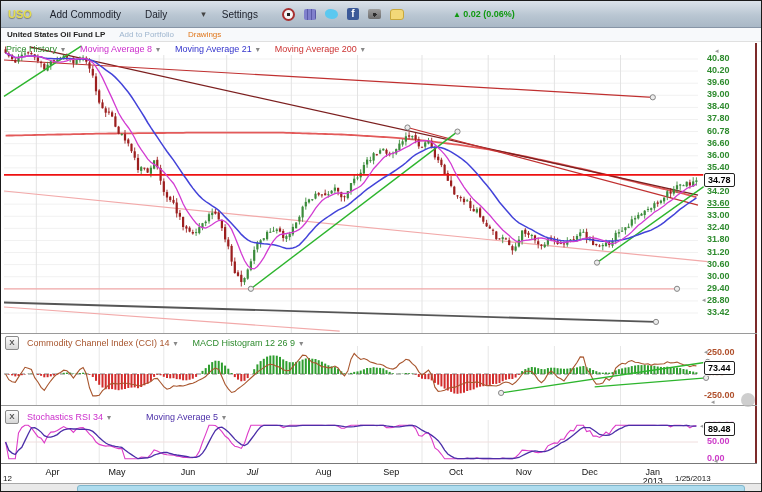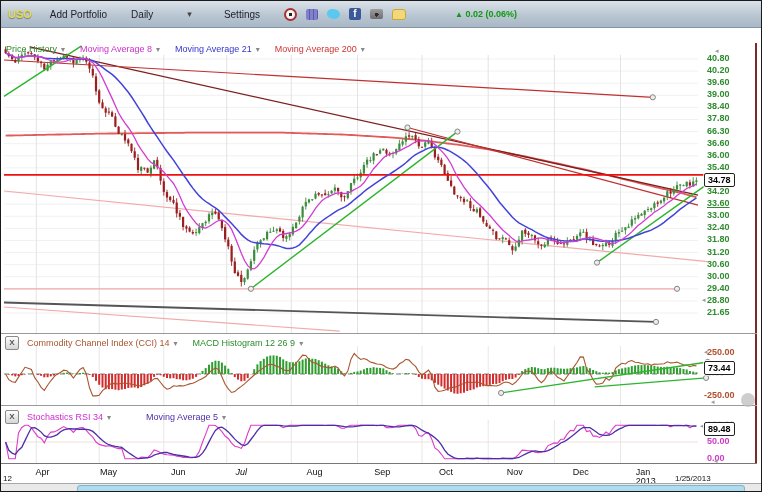--- a/index.html
+++ b/index.html
@@ -3,21 +3,21 @@
 <meta charset="utf-8">
 <style>
   html,body{margin:0;padding:0;background:#fff;font-family:"Liberation Sans",sans-serif;}
   #app{position:relative;width:762px;height:492px;border:1px solid #1a1a1a;box-sizing:border-box;background:#fff;overflow:hidden;}
   
   .toolbar{position:absolute;left:0;top:0;width:100%;height:27px;box-sizing:border-box;
     background:linear-gradient(#dbe2ea,#b9c6d2 55%,#a9b8c6);border-bottom:1px solid #8795a6;
     display:flex;align-items:center;padding:12px 7px;font-size:10px;color:#20242e;}
   .sym{font-weight:bold;color:#e3dc4e;margin-right:18px;font-size:11px;text-shadow:0 1px 1px #777;}
   .tbtn{margin-right:24px;cursor:default;}
-  .period{margin-right:32px;display:flex;align-items:center;}
+  .period{margin-right:16px;display:flex;align-items:center;}
   .period .caret{margin-left:34px;color:#444;font-size:9px;}
   .ticon{display:inline-block;width:13px;height:12px;margin-right:9px;vertical-align:middle;}
   .icon-clock{border-radius:50%;border:2px solid #a83030;width:9px;height:9px;
     background:radial-gradient(circle at 50% 50%, #222 0 1.5px, #f6f6f6 1.5px 100%);}
   .icon-library{border-radius:2px;width:12px;height:11px;
     background:repeating-linear-gradient(90deg,#8080cc 0 3px,#5a5aa8 3px 4px);}
   .icon-twitter{background:#5bc8f0;width:13px;height:10px;border-radius:45% 60% 50% 55%;}
   .icon-facebook{background:#3b5998;width:12px;height:12px;border-radius:2px;color:#fff;
     font-size:10px;font-weight:bold;text-align:center;line-height:12px;}
   .icon-camera{border-radius:2px;width:13px;height:10px;
@@ -45,57 +45,62 @@
   
   .sep{position:absolute;left:0;width:756px;height:1px;background:#9a9a9a;z-index:5;}
   #redline{position:absolute;left:754px;top:42px;width:2px;height:421px;background:#7c2a2a;z-index:4;}
   
   .axis-label{position:absolute;font-size:9px;font-weight:bold;z-index:3;}
   .badge{position:absolute;left:703px;background:#fff;border:1px solid #222;border-radius:2px;
     font-size:9px;font-weight:bold;color:#000;padding:0 3px;height:12px;line-height:12px;z-index:7;
     box-shadow:0 0 0 1px rgba(255,255,255,.8);}
   .marker{position:absolute;font-size:7px;color:#999;z-index:3;}
   
-  .month{position:absolute;width:34px;text-align:left;font-size:9px;color:#111;top:466px;z-index:3;}
+  .month{position:absolute;width:34px;text-align:center;font-size:9px;color:#111;top:466px;z-index:3;}
   .month2{top:475px;}
   .xsmall{position:absolute;font-size:8px;color:#111;z-index:3;}
   #left-year{left:2px;top:473px;}
   #last-date{left:674px;top:473px;}
   
   .scroll-strip{position:absolute;left:0;top:482px;width:760px;height:9px;background:#e9e9e9;border-top:1px solid #a8a8a8;z-index:6;}
   .scroll-thumb{position:absolute;left:76px;top:1px;width:666px;height:6px;background:#aedcee;
     border:1px solid #7fb6cc;border-radius:3px;}
   #pane-grip{position:absolute;left:740px;top:392px;width:14px;height:14px;border-radius:50%;
     background:#bdbdbd;opacity:.75;z-index:8;}
 </style>
 </head>
 <body>
 
 <div id="app">
 
   <div class="toolbar">
     <span class="sym">USO</span>
-    <span class="tbtn">Add Portfolio</span>
+    <span class="tbtn">Add Commodity</span>
     <span class="period">
       <span>Daily</span>
       <span class="caret">▾</span>
     </span>
     <span class="tbtn">Settings</span>
     <span class="ticon icon-clock"></span>
     <span class="ticon icon-library"></span>
     <span class="ticon icon-twitter"></span>
     <span class="ticon icon-facebook">f</span>
     <span class="ticon icon-camera"></span>
     <span class="ticon icon-chat"></span>
     <span class="quote" style="color: rgb(17, 153, 17); margin-left: 40px;">
       <span class="qarrow">▲</span>
       <span>0.02 (0.06%)</span>
     </span>
   </div>
 
+  <div class="subheader">
+    <span class="sh-name">United States Oil Fund LP</span>
+    <span class="sh-add">Add to Portfolio</span>
+    <span class="sh-draw">Drawings</span>
+  </div>
 
   <svg id="svg-price" width="762" height="291" style="top:42px;">
       <line x1="3" y1="16" x2="697" y2="16" stroke="#f1f1f1" stroke-width="1"></line>
       <line x1="3" y1="28.095999999999883" x2="697" y2="28.095999999999883" stroke="#f1f1f1" stroke-width="1"></line>
       <line x1="3" y1="40.191999999999915" x2="697" y2="40.191999999999915" stroke="#f1f1f1" stroke-width="1"></line>
       <line x1="3" y1="52.28799999999994" x2="697" y2="52.28799999999994" stroke="#f1f1f1" stroke-width="1"></line>
       <line x1="3" y1="64.38399999999997" x2="697" y2="64.38399999999997" stroke="#f1f1f1" stroke-width="1"></line>
       <line x1="3" y1="76.48" x2="697" y2="76.48" stroke="#f1f1f1" stroke-width="1"></line>
       <line x1="3" y1="88.57599999999988" x2="697" y2="88.57599999999988" stroke="#f1f1f1" stroke-width="1"></line>
       <line x1="3" y1="100.67199999999991" x2="697" y2="100.67199999999991" stroke="#f1f1f1" stroke-width="1"></line>
@@ -883,35 +888,35 @@
     <div class="scroll-thumb"></div>
   </div>
 
   <div id="pane-grip"></div>
 <div class="axis-label" style="left: 706px; top: 52px; color: rgb(46, 139, 46);">40.80</div>
     <div class="axis-label" style="left: 706px; top: 64.096px; color: rgb(46, 139, 46);">40.20</div>
     <div class="axis-label" style="left: 706px; top: 76.192px; color: rgb(46, 139, 46);">39.60</div>
     <div class="axis-label" style="left: 706px; top: 88.288px; color: rgb(46, 139, 46);">39.00</div>
     <div class="axis-label" style="left: 706px; top: 100.384px; color: rgb(46, 139, 46);">38.40</div>
     <div class="axis-label" style="left: 706px; top: 112.48px; color: rgb(46, 139, 46);">37.80</div>
-    <div class="axis-label" style="left: 706px; top: 124.576px; color: rgb(46, 139, 46);">66.30</div>
+    <div class="axis-label" style="left: 706px; top: 124.576px; color: rgb(46, 139, 46);">60.78</div>
     <div class="axis-label" style="left: 706px; top: 136.672px; color: rgb(46, 139, 46);">36.60</div>
     <div class="axis-label" style="left: 706px; top: 148.768px; color: rgb(46, 139, 46);">36.00</div>
     <div class="axis-label" style="left: 706px; top: 160.864px; color: rgb(46, 139, 46);">35.40</div>
     <div class="axis-label" style="left: 706px; top: 185.056px; color: rgb(46, 139, 46);">34.20</div>
     <div class="axis-label" style="left: 706px; top: 197.152px; color: rgb(46, 139, 46); text-decoration: underline;">33.60</div>
     <div class="axis-label" style="left: 706px; top: 209.248px; color: rgb(46, 139, 46);">33.00</div>
     <div class="axis-label" style="left: 706px; top: 221.344px; color: rgb(46, 139, 46);">32.40</div>
     <div class="axis-label" style="left: 706px; top: 233.44px; color: rgb(46, 139, 46);">31.80</div>
     <div class="axis-label" style="left: 706px; top: 245.536px; color: rgb(46, 139, 46);">31.20</div>
     <div class="axis-label" style="left: 706px; top: 257.632px; color: rgb(46, 139, 46);">30.60</div>
     <div class="axis-label" style="left: 706px; top: 269.728px; color: rgb(46, 139, 46);">30.00</div>
     <div class="axis-label" style="left: 706px; top: 281.824px; color: rgb(46, 139, 46);">29.40</div>
     <div class="axis-label" style="left: 706px; top: 293.92px; color: rgb(46, 139, 46);">28.80</div>
-    <div class="axis-label" style="left: 706px; top: 306.016px; color: rgb(46, 139, 46);">21.65</div>
+    <div class="axis-label" style="left: 706px; top: 306.016px; color: rgb(46, 139, 46);">33.42</div>
     <div class="axis-label" style="left: 706px; top: 345.5px; color: rgb(176, 80, 44);">250.00</div>
     <div class="axis-label" style="left: 706px; top: 367px; color: rgb(176, 80, 44);">0.00</div>
     <div class="axis-label" style="left: 703px; top: 388.5px; color: rgb(176, 80, 44);">-250.00</div>
     <div class="axis-label" style="left: 706px; top: 418px; color: rgb(204, 60, 200);">100.00</div>
     <div class="axis-label" style="left: 706px; top: 435px; color: rgb(204, 60, 200);">50.00</div>
     <div class="axis-label" style="left: 706px; top: 452px; color: rgb(204, 60, 200);">0.00</div>
     <div class="month" style="left: 34.4186px;">Apr</div>
     <div class="month" style="left: 98.9767px;">May</div>
     <div class="month" style="left: 169.991px;">Jun</div>
     <div class="month" style="left: 234.549px; font-style: italic;">Jul</div>

